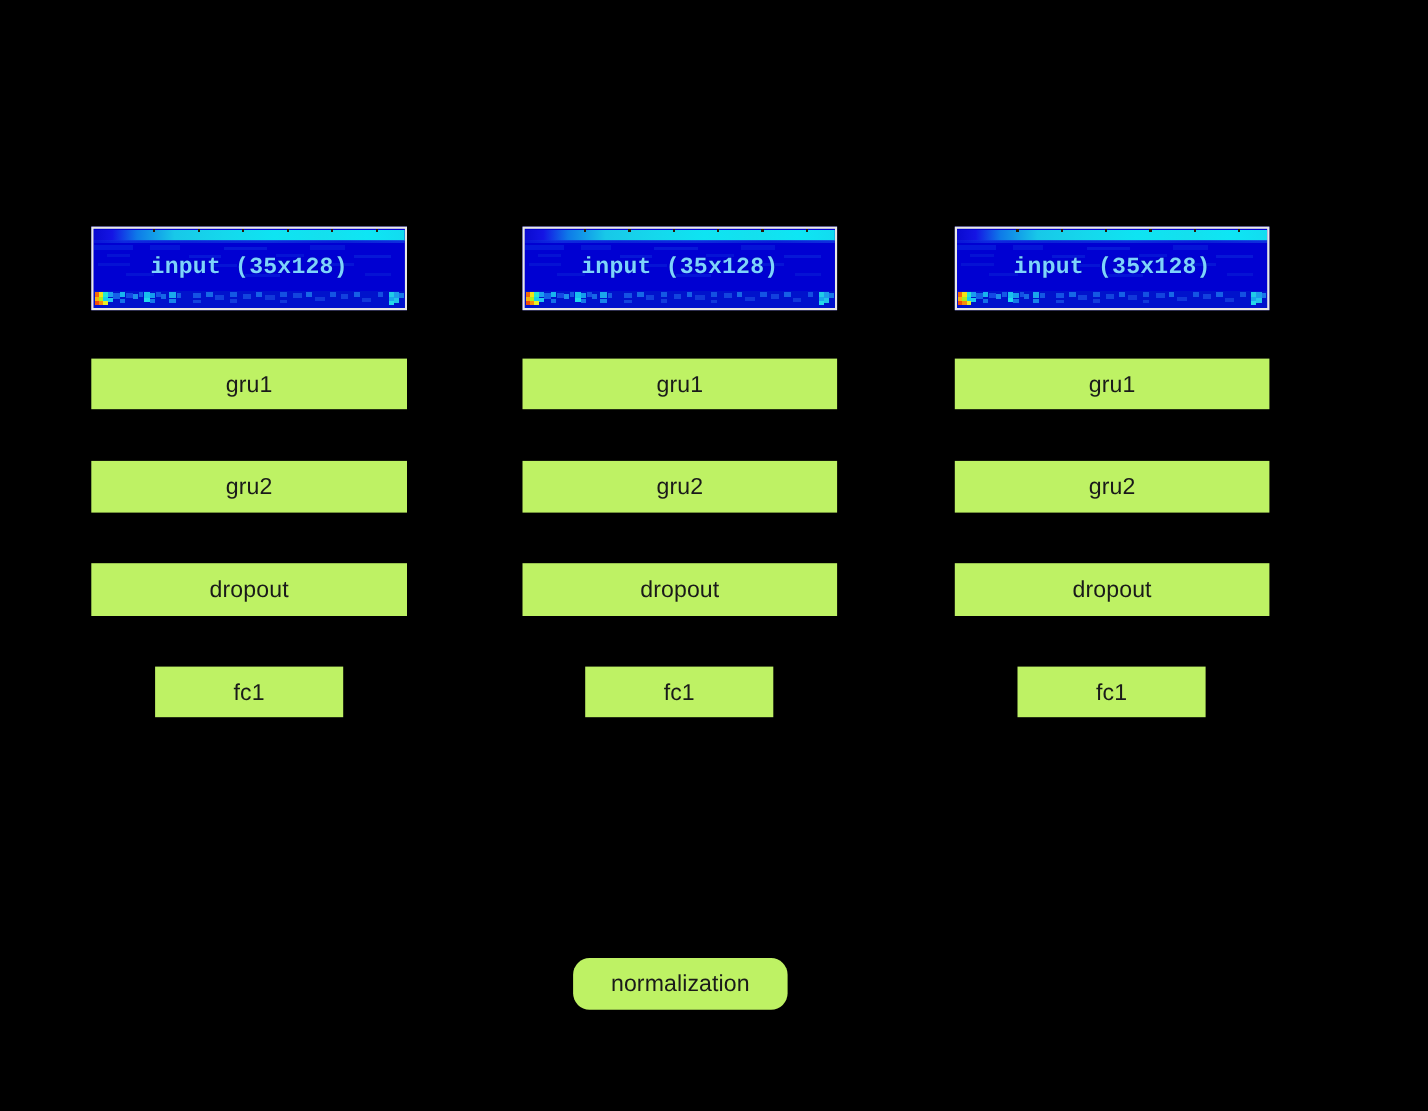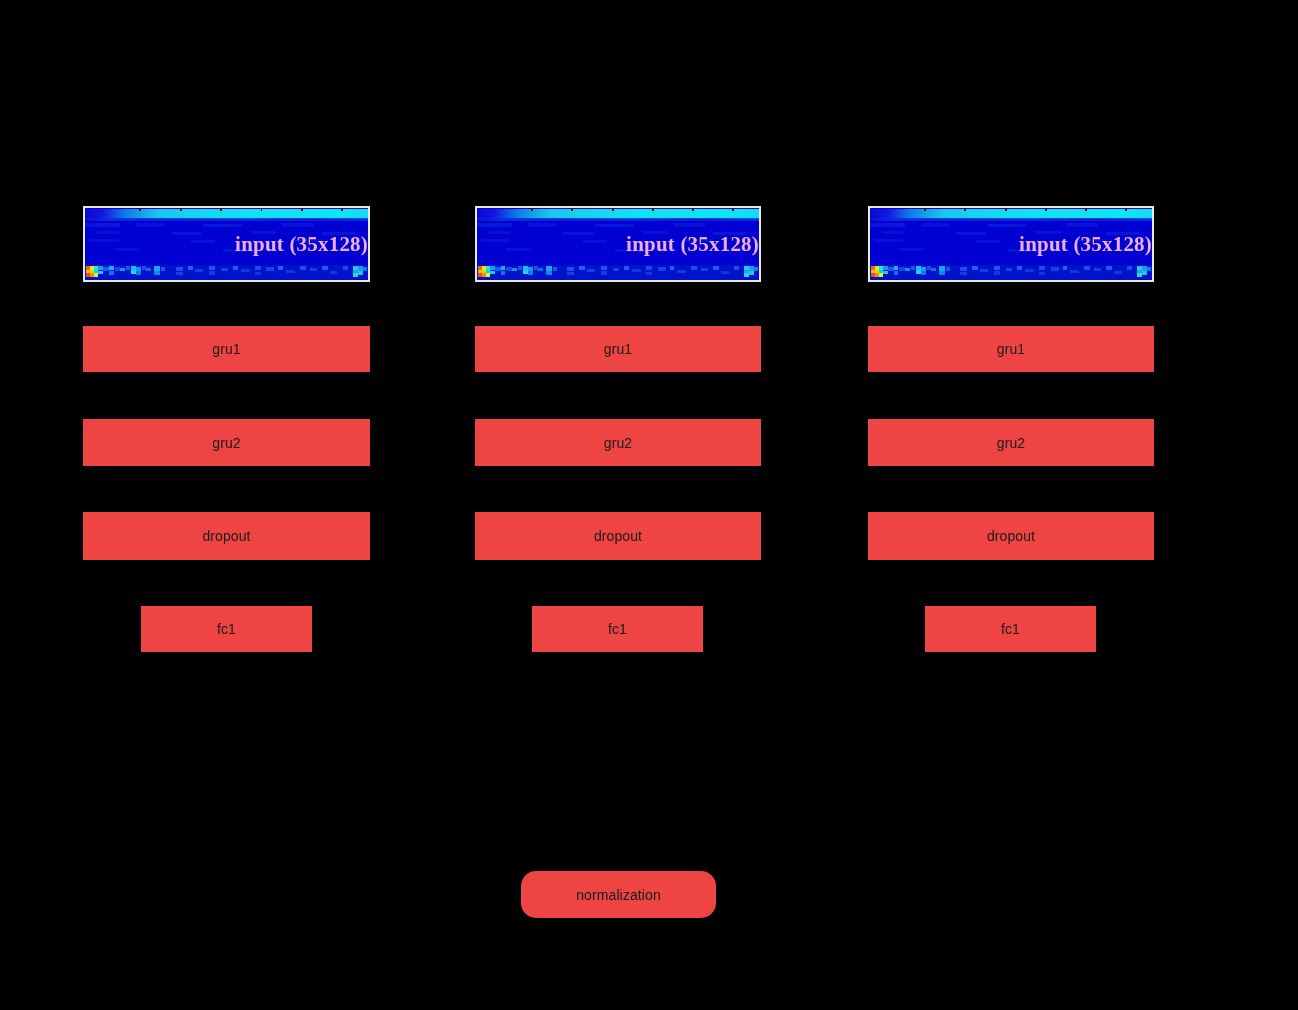--- a/index.html
+++ b/index.html
@@ -16,26 +16,26 @@
   #canvas {
     position: relative;
     width: 1298px;
     height: 1010px;
     background: #000000;
   }
 
   
   .layer-box {
     position: absolute;
-    background: #ef4444;
+    background: #bef264;
     display: flex;
     align-items: center;
     justify-content: center;
     color: #1a1a1a;
-    font-size: 14px;
+    font-size: 21px;
     font-weight: 400;
     line-height: 1;
     letter-spacing: 0.1px;
     white-space: nowrap;
     font-family: "Liberation Sans", sans-serif;
   }
 
   
   .input-box {
     position: absolute;
@@ -50,28 +50,28 @@
     height: 100%;
   }
   .spectro svg { display: block; width: 100%; height: 100%; }
 
   .input-label {
     position: absolute;
     left: 0;
     right: 0;
     top: 50%;
     transform: translateY(-50%);
-    text-align: right;
-    color: #f0abfc;
+    text-align: center;
+    color: #7dd3fc;
     font-size: 21px;
     font-weight: bold;
     letter-spacing: 0.2px;
     line-height: 1;
     text-shadow: 0 0 1px rgba(0,0,0,0.35);
-    font-family: Liberation Serif, serif;
+    font-family: Liberation Mono, monospace;
     pointer-events: none;
   }
 </style>
 </head>
 <body>
 
 <div id="canvas">
 
   <div class="input-box" style="left:83px; top:206px; width:287px; height:76px;">
     <span class="spectro">

